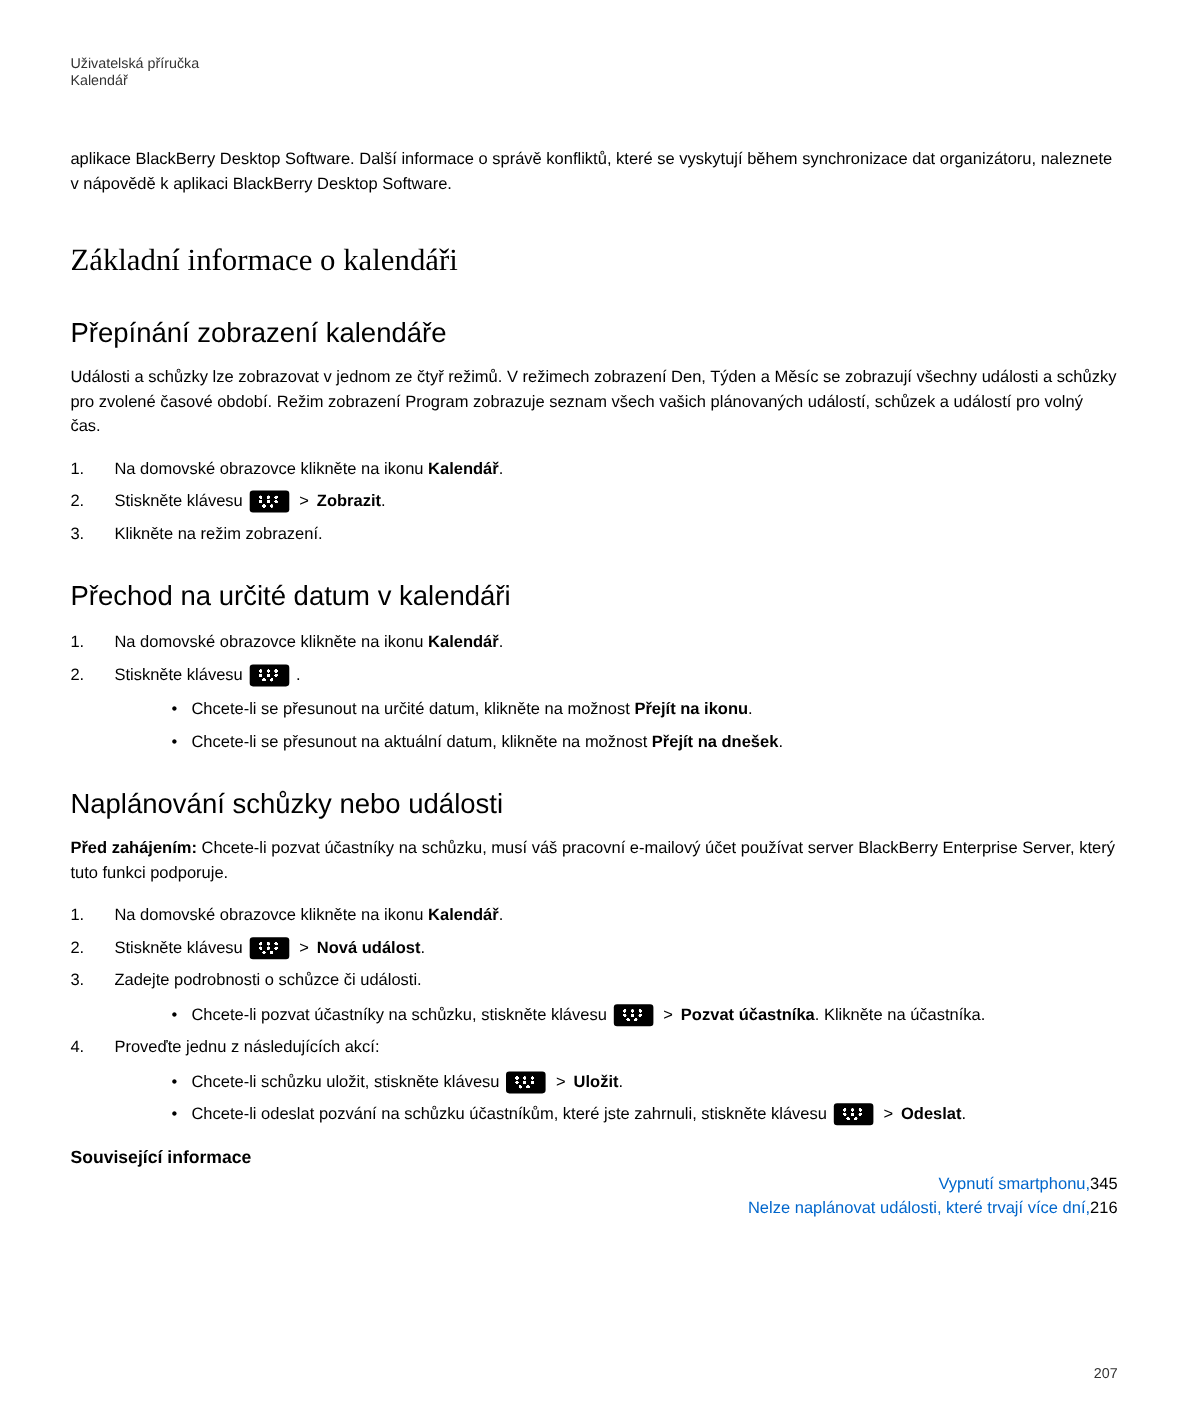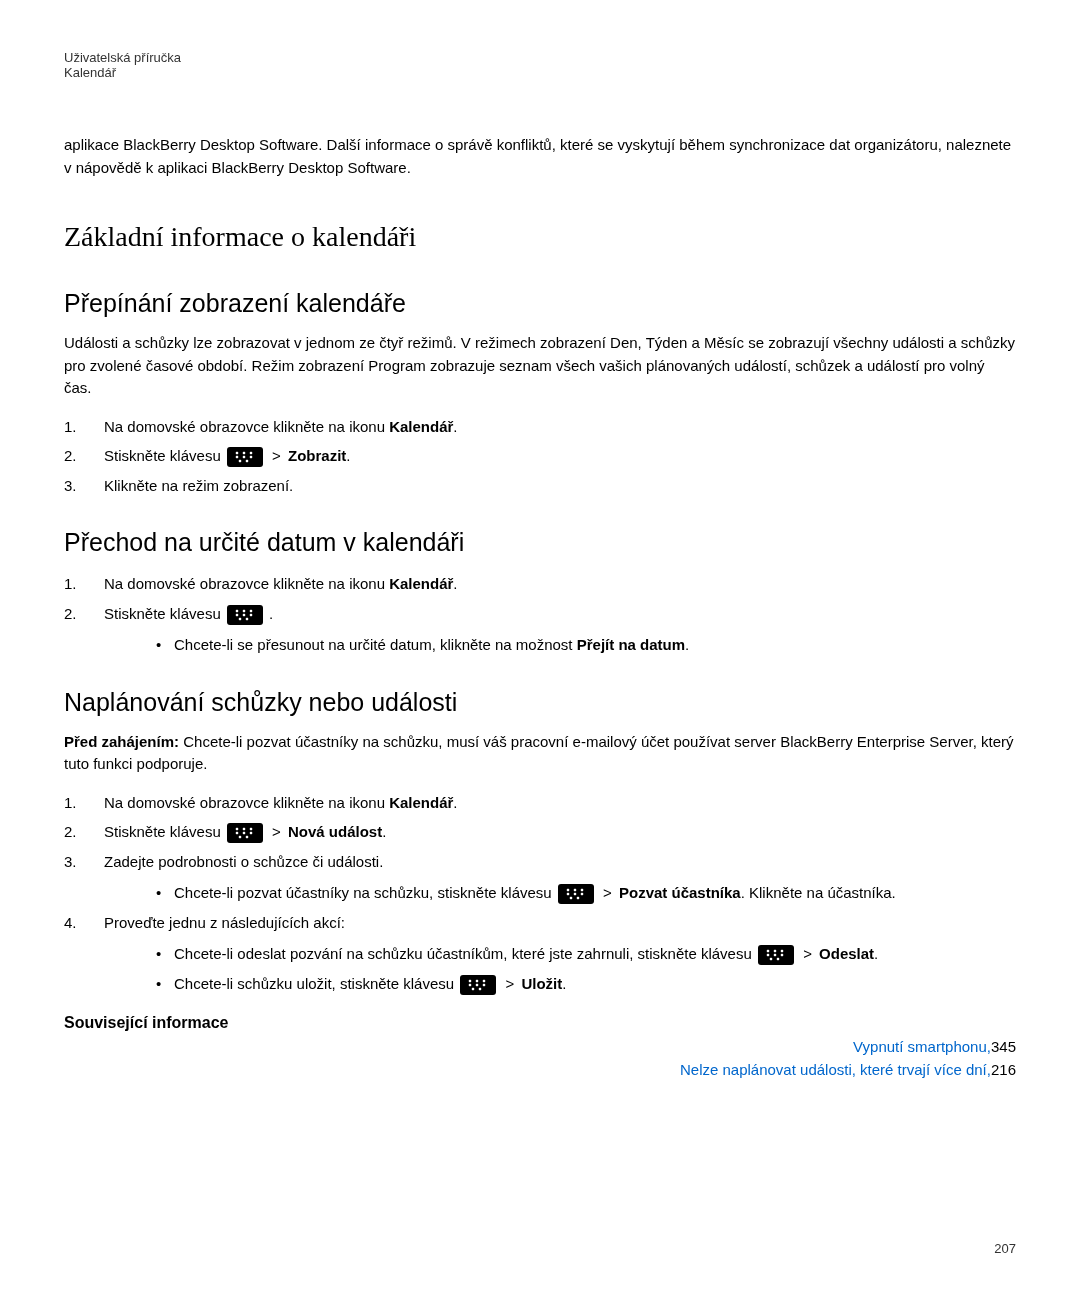--- a/index.html
+++ b/index.html
@@ -177,21 +177,24 @@
 <h2>Přechod na určité datum v kalendáři</h2>
 <ol>
   <li>
     <span>Na domovské obrazovce klikněte na ikonu </span><span class="bold">Kalendář</span>.
   </li>
   <li>
     <span>Stiskněte klávesu </span>
     <span class="bb-icon"></span> .
     <ul class="nested-ul">
       <li>
-        <span>Chcete-li se přesunout na určité datum, klikněte na možnost </span><span class="bold">Přejít na datum</span>.
+        <span>Chcete-li se přesunout na určité datum, klikněte na možnost </span><span class="bold">Přejít na ikonu</span>.
+      </li>
+      <li>
+        <span>Chcete-li se přesunout na aktuální datum, klikněte na možnost </span><span class="bold">Přejít na dnešek</span>.
       </li>
     </ul>
   </li>
 </ol>
 
 <h2>Naplánování schůzky nebo události</h2>
 <p class="body-text">
   <span class="bold">Před zahájením: </span><span>Chcete-li pozvat účastníky na schůzku, musí váš pracovní e-mailový účet používat server BlackBerry Enterprise Server, který tuto funkci podporuje.</span>
 </p>
 <ol>
@@ -212,30 +215,30 @@
         <span class="bb-icon"></span>
         <span class="gt">&gt;</span>
         <span class="bold">Pozvat účastníka</span><span>. Klikněte na účastníka.</span>
       </li>
     </ul>
   </li>
   <li>
     <span>Proveďte jednu z následujících akcí:</span>
     <ul class="nested-ul">
       <li>
+        <span>Chcete-li schůzku uložit, stiskněte klávesu </span>
+        <span class="bb-icon"></span>
+        <span class="gt">&gt;</span>
+        <span class="bold">Uložit</span>.
+      </li>
+      <li>
         <span>Chcete-li odeslat pozvání na schůzku účastníkům, které jste zahrnuli, stiskněte klávesu </span>
         <span class="bb-icon"></span>
         <span class="gt">&gt;</span>
         <span class="bold">Odeslat</span>.
-      </li>
-      <li>
-        <span>Chcete-li schůzku uložit, stiskněte klávesu </span>
-        <span class="bb-icon"></span>
-        <span class="gt">&gt;</span>
-        <span class="bold">Uložit</span>.
       </li>
     </ul>
   </li>
 </ol>
 
 <div class="related-heading">Související informace</div>
 <div class="related-link-line">
   <span class="link">Vypnutí smartphonu,</span><span>345</span>
 </div>
 <div class="related-link-line">

